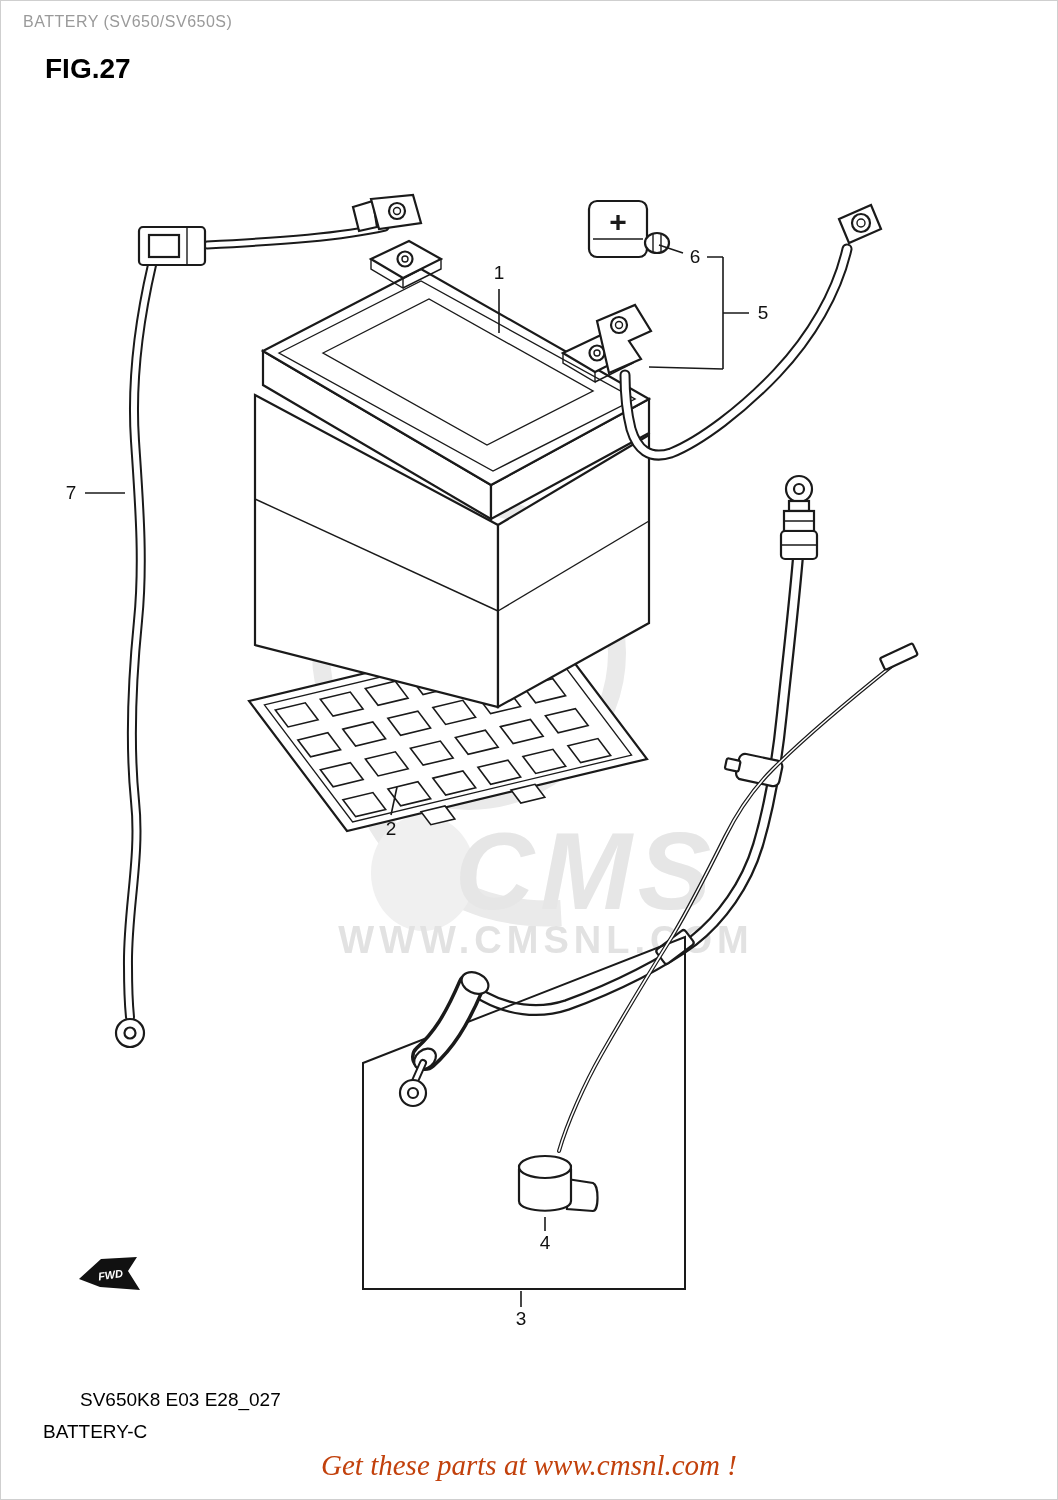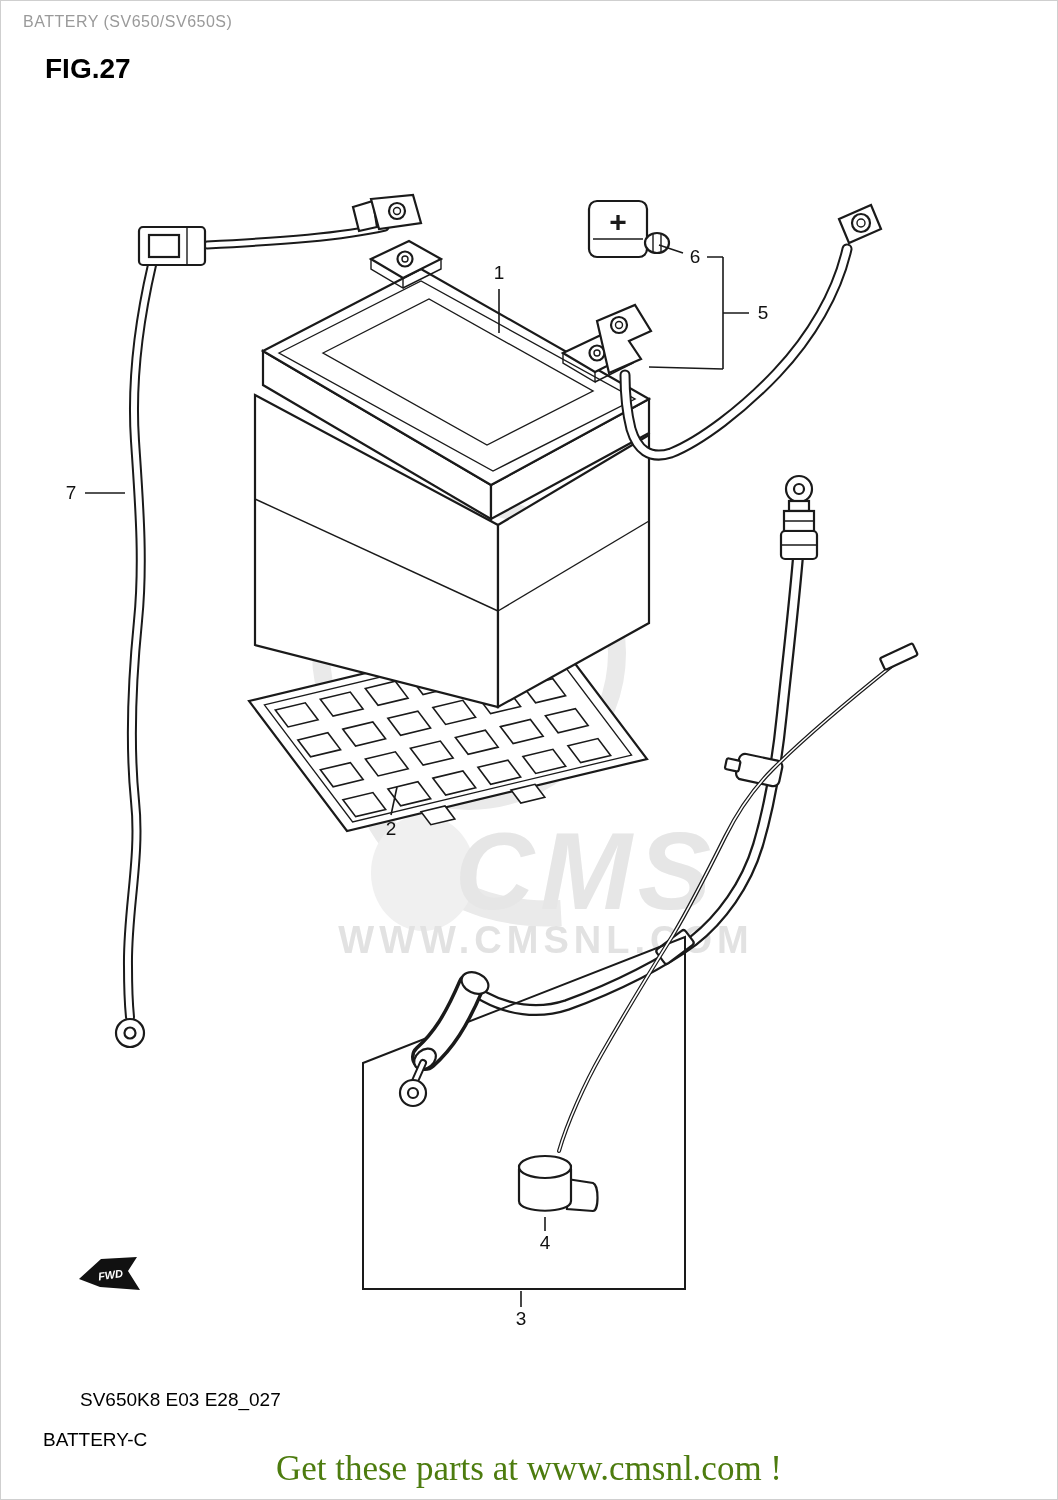--- a/index.html
+++ b/index.html
@@ -9,25 +9,25 @@
     font-family:"Liberation Sans",sans-serif;
   }
   .hdr-title{
     position:absolute;left:22px;top:12px;font-size:16px;letter-spacing:.5px;
     color:#9a9a9a;
   }
   .hdr-fig{
     position:absolute;left:44px;top:52px;font-size:28px;font-weight:bold;color:#000;
   }
   .ftr-code{position:absolute;left:42px;top:1388px;font-size:19px;color:#000;margin-left:37px;}
-  .ftr-name{position:absolute;left:42px;top:1420px;font-size:19px;color:#000;margin-top:8px;}
+  .ftr-name{position:absolute;left:42px;top:1420px;font-size:19px;color:#000;}
   .promo{
     position:absolute;left:0;top:1448px;width:100%;text-align:center;
-    font-family:"Liberation Serif",serif;font-size:35px;color:#4d7c0f;
-    text-decoration:none;display:block;
+    font-family:"Liberation Serif",serif;font-size:29px;color:#c2410c;
+    text-decoration:none;display:block;font-style:italic;
   }
   svg.diagram{position:absolute;left:0;top:0;}
   .part{fill:#fff;stroke:#1a1a1a;stroke-width:2.2;}
   .thin{fill:none;stroke:#1a1a1a;stroke-width:1.4;}
   .leader{fill:none;stroke:#1a1a1a;stroke-width:1.6;}
   .cbl-o{fill:none;stroke:#1a1a1a;stroke-linecap:round;}
   .cbl-i{fill:none;stroke:#ffffff;stroke-linecap:round;}
   .num{font-family:"Liberation Sans",sans-serif;font-size:19px;fill:#111;text-anchor:middle;}
   .wm-txt{font-family:"Liberation Sans",sans-serif;font-weight:bold;font-style:italic;
           fill:#e6e6e6;text-anchor:middle;}

